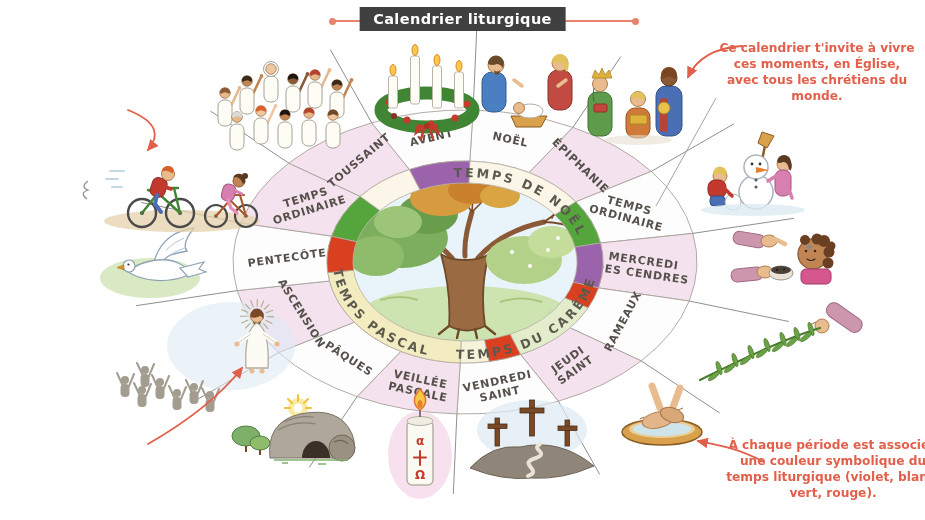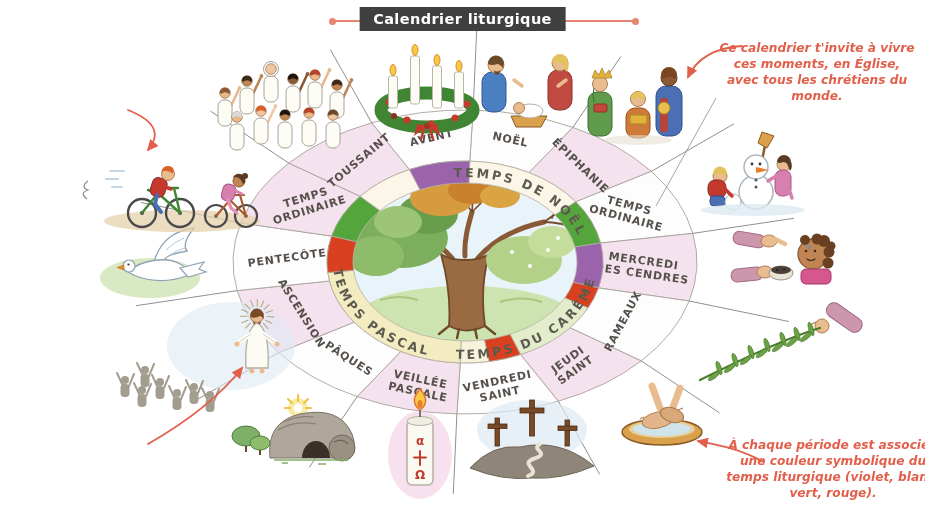--- a/index.html
+++ b/index.html
@@ -7,21 +7,21 @@
   .stage{position:relative;width:925px;height:520px;background:#fff;}
   svg.scene{position:absolute;left:0;top:0;}
   .banner-line{position:absolute;left:333px;top:20px;width:302px;height:2px;background:#e8836f;}
   .banner-line::before,.banner-line::after{content:"";position:absolute;top:-2px;width:7px;height:7px;
     border-radius:50%;background:#e8836f;}
   .banner-line::before{left:-4px;}
   .banner-line::after{right:-4px;}
   .banner{position:absolute;left:50%;transform:translateX(-50%);top:7px;background:#404040;color:#ffffff;
     font-weight:bold;font-size:14.5px;letter-spacing:.4px;padding:4px 14px;border-radius:0;z-index:3;}
   .annot{position:absolute;color:#e2604b;font-weight:bold;font-size:12.2px;line-height:1.32;
-    text-align:center;z-index:2;font-style:italic;}
+    text-align:center;z-index:2;}
   .annot.tl{left:26px;top:55px;width:218px;}
   .annot.tr{left:716px;top:40px;width:202px;}
   .annot.bl{left:8px;top:432px;width:228px;}
   .annot.br{left:726px;top:437px;width:214px;}
   .sector-label{font:700 11px "DejaVu Sans",sans-serif;fill:#55504a;letter-spacing:.8px;}
   .season-label{font:700 12.5px "DejaVu Sans",sans-serif;fill:#5c5a4e;letter-spacing:2.6px;}
   .candle-mark{font:700 12px "DejaVu Sans",sans-serif;fill:#c13a2a;text-anchor:middle;}
 </style>
 </head>
 <body>

